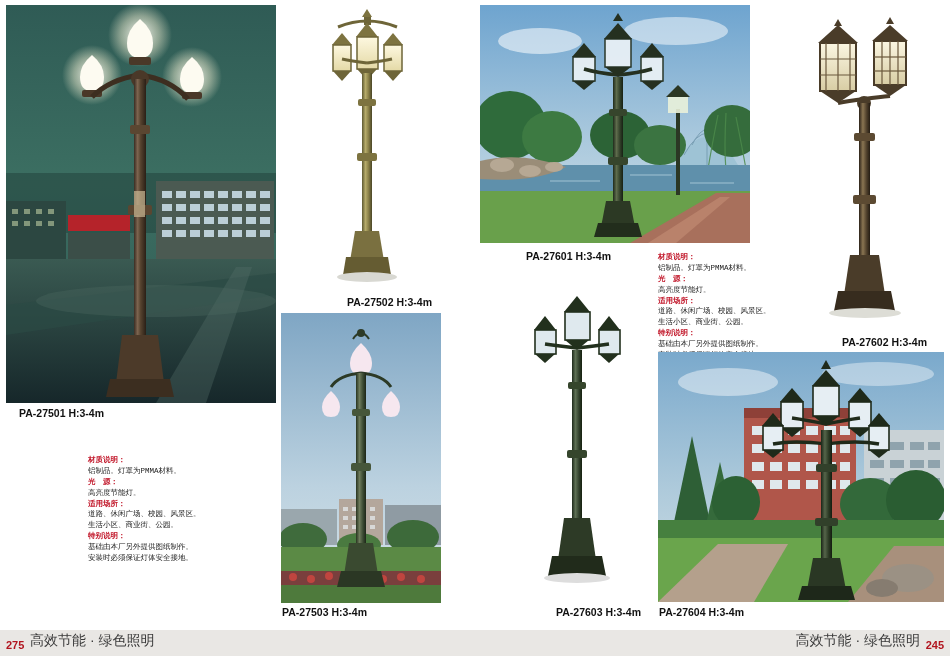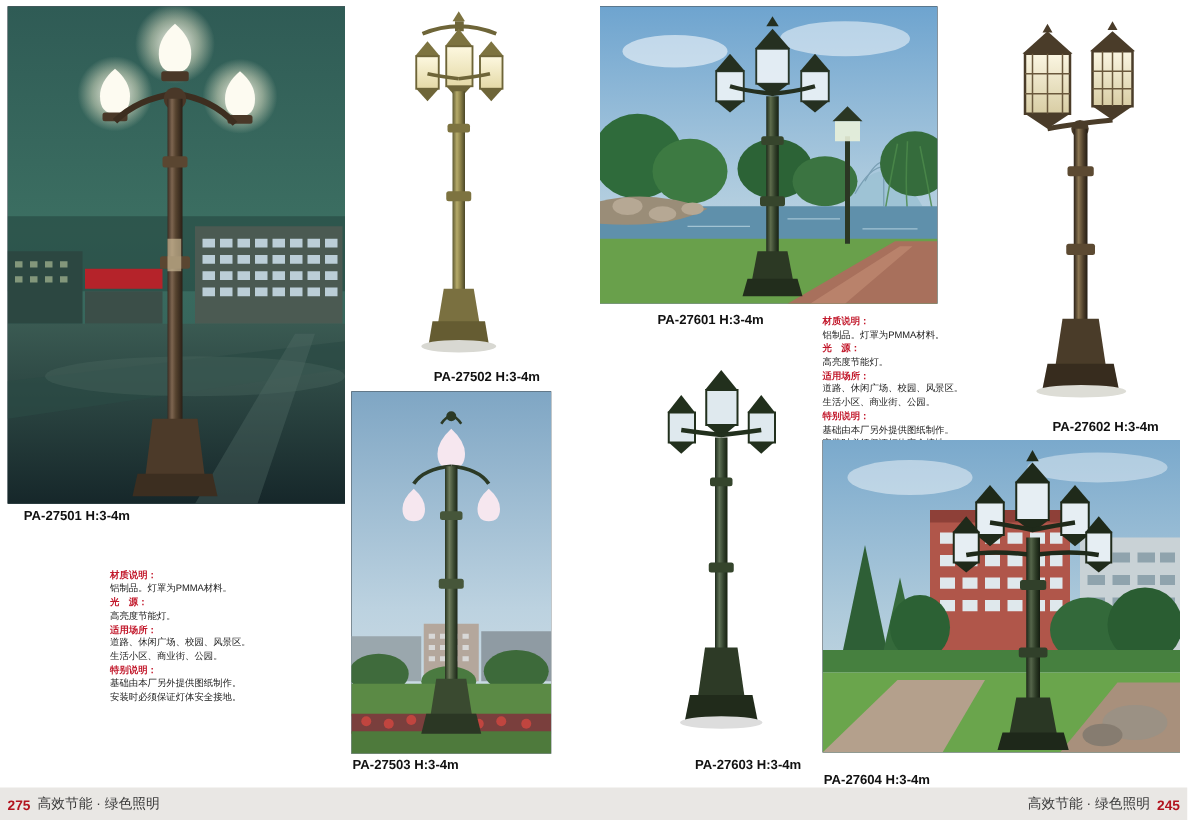--- a/index.html
+++ b/index.html
@@ -12,26 +12,26 @@
   .page{position:absolute;inset:0;}
 
   
   .photo{position:absolute;overflow:hidden;background:#12202a;}
   .cap{position:absolute;font-size:10.5px;font-weight:bold;color:#111;white-space:nowrap;}
 
   
   .spec{position:absolute;width:150px;line-height:1.45;font-size:7.5px;color:#c2182b;}
   .spec .hd{color:#c2182b;font-weight:bold;}
   .spec .bd{color:#1b1b1b;}
-  .spec .ln{display:block;white-space:nowrap;}
+  .spec .ln{display:block;white-space:nowrap;font-family:Liberation Mono, monospace;}
 
   
   .footbar{position:absolute;left:0;bottom:0;width:950px;height:26px;background:#e9e7e4;}
   .pgnum{position:absolute;bottom:5px;font-size:11px;font-weight:bold;color:#b2151f;}
-  .foottxt{position:absolute;bottom:6px;font-size:11px;color:#3a3a3a;}
+  .foottxt{position:absolute;bottom:6px;font-size:14px;color:#3a3a3a;}
 
   
   svg{display:block;}
 </style>
 </head>
 <body>
 
 <div class="page">
 
   <div class="photo" style="left:6px;top:5px;width:270px;height:398px;">
@@ -598,21 +598,21 @@
         <path d="M168 92 q32 -4 53 0" stroke="#1f2a1a" stroke-width="3.5" fill="none"></path>
 
         <rect x="163" y="78" width="11" height="152" fill="url(#pole7)"></rect>
         <rect x="158" y="112" width="21" height="8" rx="2" fill="#31402a"></rect>
         <rect x="157" y="166" width="23" height="8" rx="2" fill="#31402a"></rect>
         <path d="M155 206 L182 206 L188 238 L149 238 Z" fill="#2a3724"></path>
         <path d="M144 234 L193 234 L197 248 L140 248 Z" fill="#1e281a"></path>
       </g>
     </svg>
   </div>
-  <div class="cap" style="left:659px;top:606px;margin-top:12px;">PA-27604 H:3-4m</div>
+  <div class="cap" style="left:659px;top:606px;">PA-27604 H:3-4m</div>
 
   <div class="footbar"></div>
   <div class="pgnum" style="left:6px;">275</div>
   <div class="foottxt" style="left:30px;">高效节能 · 绿色照明</div>
   <div class="pgnum" style="right:6px;">245</div>
   <div class="foottxt" style="right:30px;">高效节能 · 绿色照明</div>
 
 </div>
 
 </body></html>

